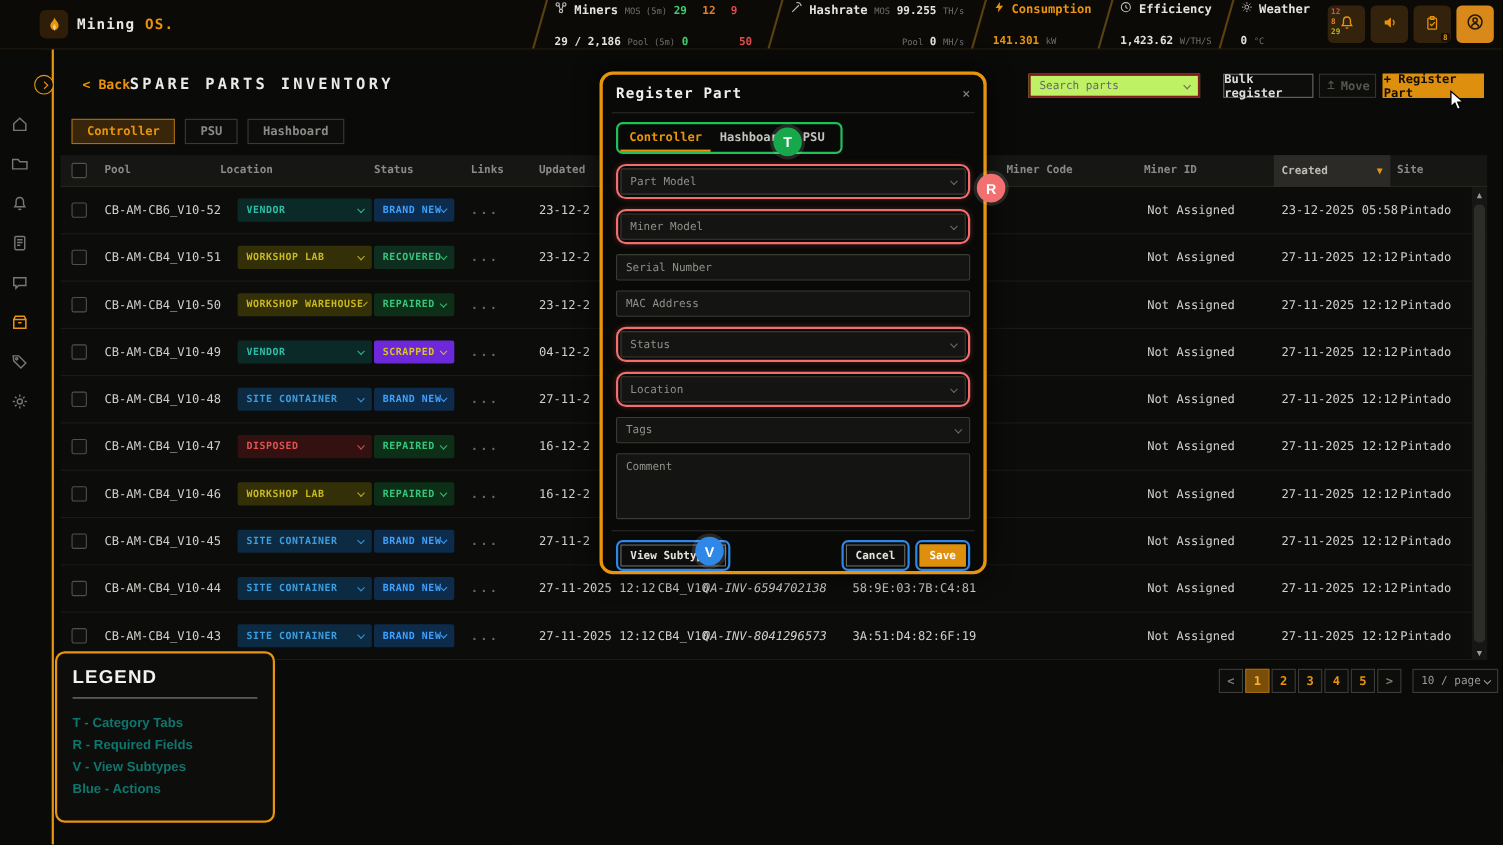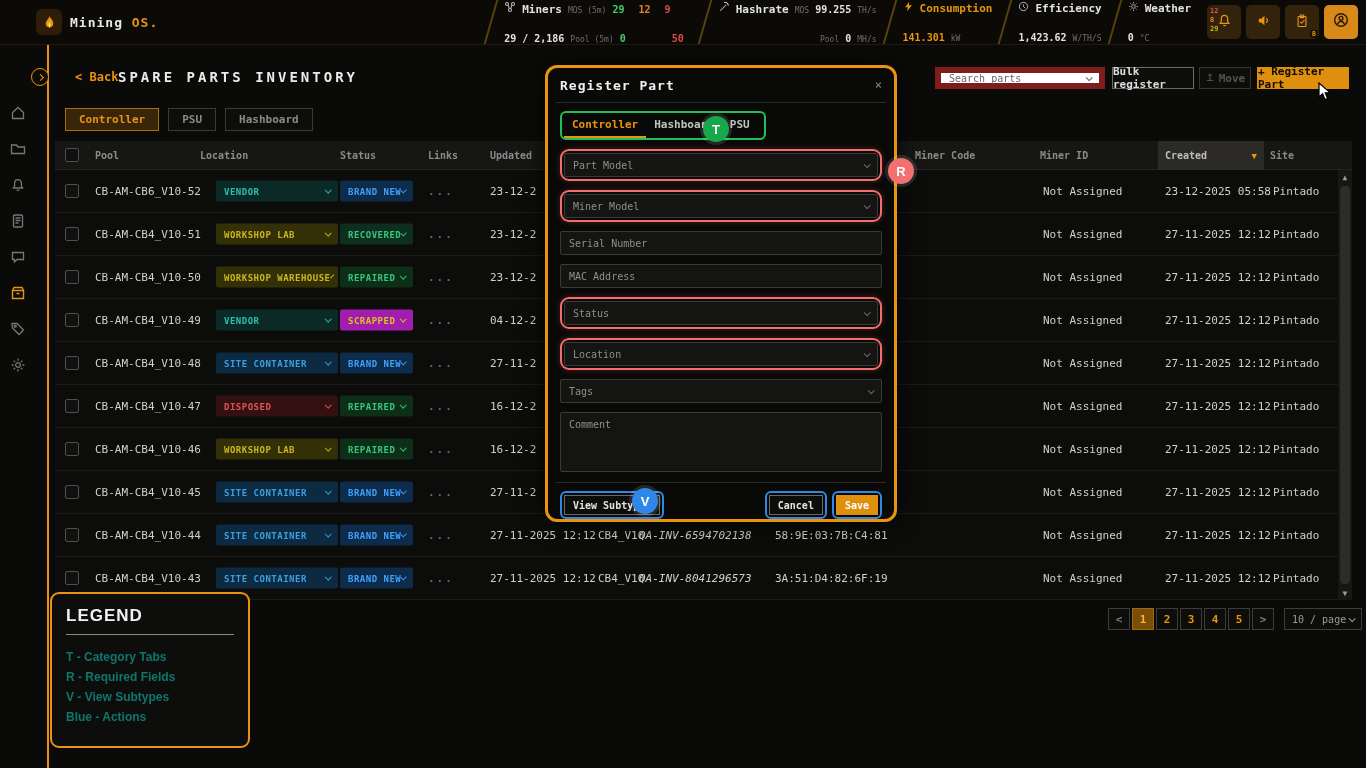--- a/index.html
+++ b/index.html
@@ -39,22 +39,22 @@
   .sb-ico.active { color:#e8940e; }
   .vline { position:absolute; left:47px; top:45px; width:2px; bottom:0; background:#e8940e; }
   .expand { position:absolute; left:31px; top:68px; width:18px; height:18px; border-radius:50%;
             border:1.5px solid #e8940e; background:#0e0c08; color:#e8940e; font-size:9px;
             display:flex; align-items:center; justify-content:center; z-index:5; }
 
   
   .backlink { position:absolute; left:75px; top:70px; font-size:12px; font-weight:bold; color:#e8940e; }
   .ptitle { position:absolute; left:118px; top:69px; font-size:14px; font-weight:bold;
             color:#eaeaea; letter-spacing:3px; }
-  .searchbox { position:absolute; left:935px; top:67px; width:170px; height:22px; background:#ffffff;
-               border:6px solid #7f1d1d; display:flex; align-items:center; padding:0 8px;
+  .searchbox { position:absolute; left:935px; top:67px; width:156px; height:22px; background:#bef264;
+               border:2px solid #7f1d1d; display:flex; align-items:center; padding:0 8px;
                font-size:10px; color:#666; justify-content:space-between; }
   .hbtn { position:absolute; top:67px; height:22px; display:flex; align-items:center; justify-content:center;
           font-size:11px; font-weight:bold; background:#0d0d0b; border:1px solid #6a6a66; color:#ddd; }
   .hbtn.bulk { left:1112px; width:82px; }
   .hbtn.move { left:1199px; width:52px; border-color:#35352f; color:#55554f; gap:4px; }
   .hbtn.reg  { left:1257px; width:92px; background:#dd8f0d; border-color:#dd8f0d; color:#120d05; }
   .cattabs { position:absolute; left:65px; top:108px; display:flex; gap:9px; }
   .cattab { height:23px; padding:0 13px; display:flex; align-items:center; font-size:11px; font-weight:bold;
             background:#0d0d0b; border:1px solid #3a3a36; color:#8a8a86; }
   .cattab.active { background:#39250a; border-color:#a86f10; color:#e8940e; }
@@ -79,21 +79,21 @@
            padding:0 8px; font-size:9px; font-weight:bold; letter-spacing:0.5px; border-radius:2px; }
   .badge .chev { opacity:0.9; }
   .w-loc{width:122px;margin-left:16px;} .w-st{width:73px;}
   .loc-vendor { color:#2fbfa8; background:#0b2a27; }
   .loc-workshop { color:#c9b81f; background:#333008; }
   .loc-site { color:#3d9fe0; background:#0c2a42; }
   .loc-disposed { color:#e05454; background:#331111; }
   .st-brandnew { color:#3fa2ff; background:#0d2b4a; }
   .st-recovered { color:#37c77c; background:#0e2f20; }
   .st-repaired { color:#37c77c; background:#0d2f18; }
-  .st-scrapped { color:#d8c520; background:#a21caf; }
+  .st-scrapped { color:#d8c520; background:#6d28d9; }
   .links-dots { color:#5d6d78; font-weight:bold; letter-spacing:2px; }
   .scrollbar { position:absolute; right:0; top:29px; bottom:0; width:14px; background:#161614; }
   .scr-a { position:absolute; left:0; width:14px; height:14px; color:#9a9a96; font-size:8px;
            display:flex; align-items:center; justify-content:center; }
   .scr-thumb { position:absolute; left:2px; top:16px; bottom:16px; width:10px; background:#2c2c28; border-radius:4px; }
 
   .chev { width:5px; height:5px; border-right:1.5px solid currentColor; border-bottom:1.5px solid currentColor;
           display:inline-block; transform:rotate(45deg) translateY(-1px); }
 
   

